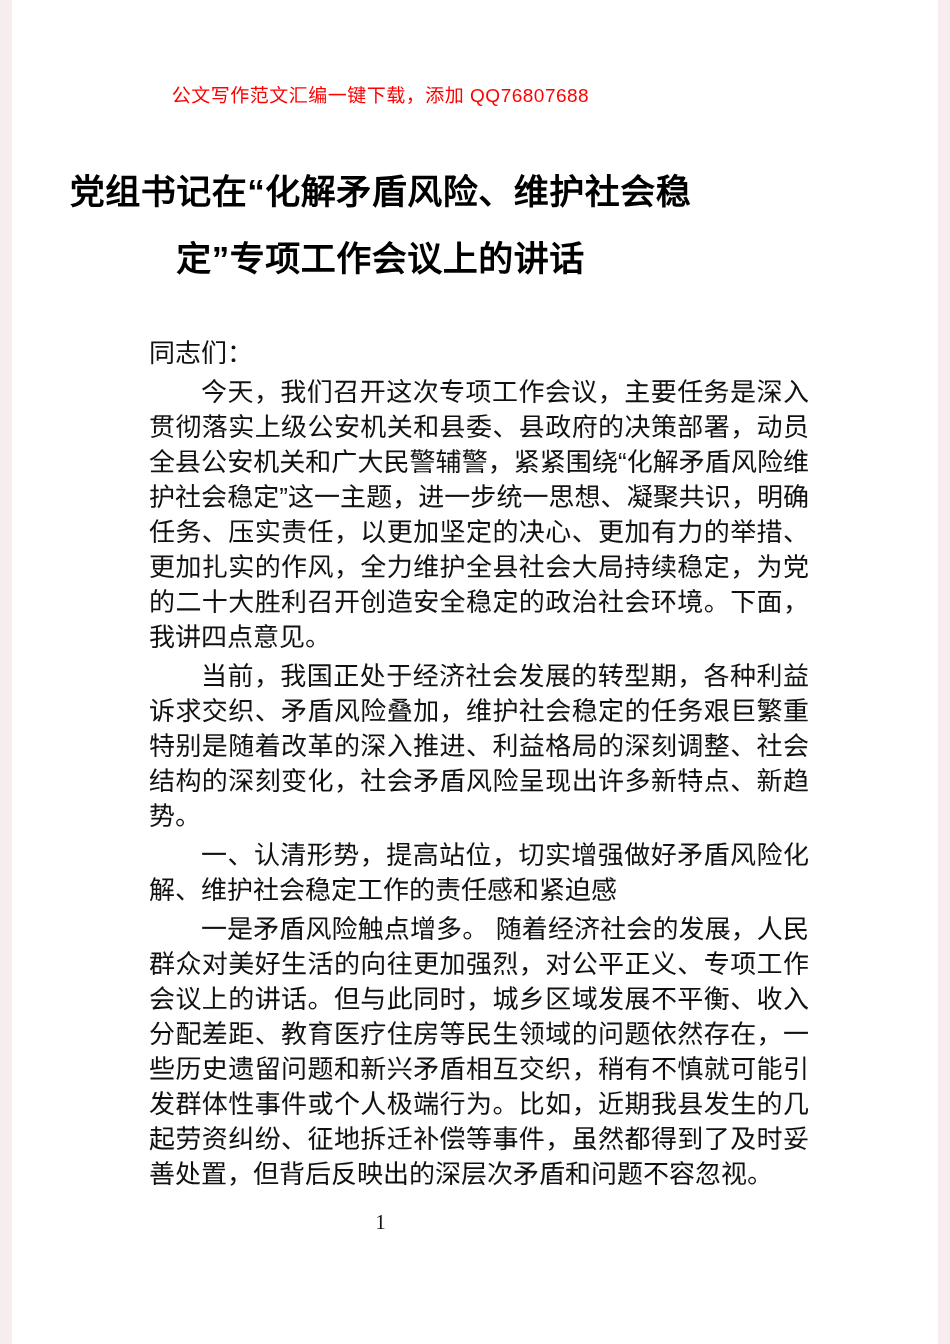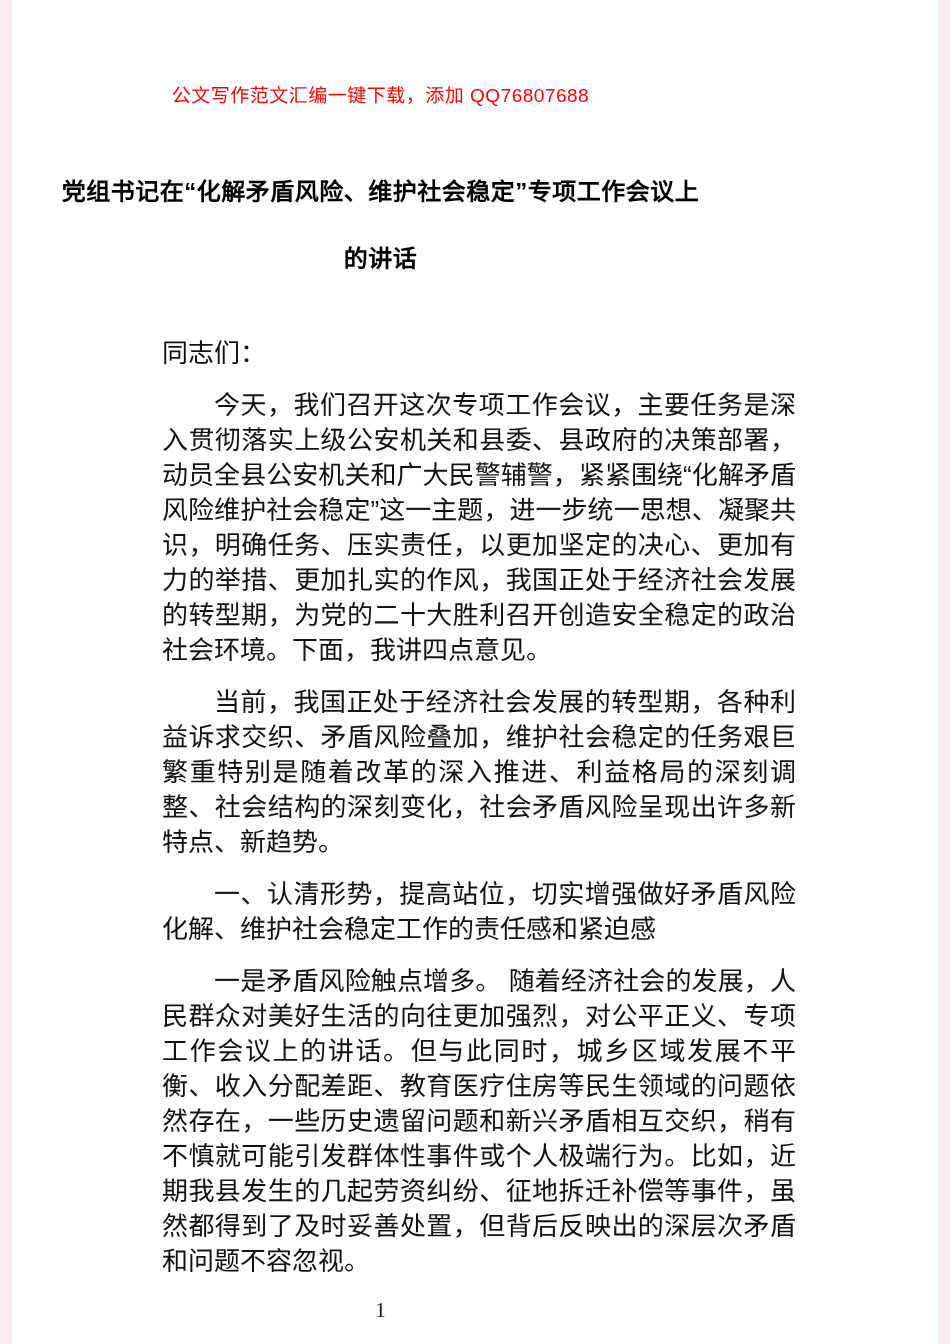--- a/index.html
+++ b/index.html
@@ -39,38 +39,38 @@
     font-size: 19px;
     line-height: 24px;
     font-weight: 500;
     letter-spacing: 0.5px;
   }
 
   .doc-title {
     width: 660px;
     margin: 50px auto 0 auto;
     text-align: center;
-    font-size: 24px;
+    font-size: 35px;
     line-height: 67px;
     font-weight: 700;
     color: #000000;
     letter-spacing: 0.5px;
   }
 
   .doc-body {
     width: 668px;
     margin: 44px 0 0 145px;
     font-size: 26px;
     line-height: 35px;
     font-weight: 500;
     text-align: justify;
     color: #111111;
   }
   .doc-body p {
-    margin: 17px;
+    margin: 4px;
     padding: 0;
   }
   .doc-body p.indent {
     text-indent: 2em;
   }
 
   .page-footer {
     margin-top: 16px;
     text-align: center;
     font-size: 21px;
@@ -86,21 +86,21 @@
 <div class="edge-strip right"></div>
 
 <div class="page">
 
   <div class="banner">公文写作范文汇编一键下载，添加 QQ76807688</div>
 
   <h1 class="doc-title">党组书记在“化解矛盾风险、维护社会稳定”专项工作会议上的讲话</h1>
 
   <div class="doc-body">
     <p class="salutation">同志们：</p>
-    <p class="indent">今天，我们召开这次专项工作会议，主要任务是深入贯彻落实上级公安机关和县委、县政府的决策部署，动员全县公安机关和广大民警辅警，紧紧围绕“化解矛盾风险维护社会稳定”这一主题，进一步统一思想、凝聚共识，明确任务、压实责任，以更加坚定的决心、更加有力的举措、更加扎实的作风，我国正处于经济社会发展的转型期，为党的二十大胜利召开创造安全稳定的政治社会环境。下面，我讲四点意见。</p>
+    <p class="indent">今天，我们召开这次专项工作会议，主要任务是深入贯彻落实上级公安机关和县委、县政府的决策部署，动员全县公安机关和广大民警辅警，紧紧围绕“化解矛盾风险维护社会稳定”这一主题，进一步统一思想、凝聚共识，明确任务、压实责任，以更加坚定的决心、更加有力的举措、更加扎实的作风，全力维护全县社会大局持续稳定，为党的二十大胜利召开创造安全稳定的政治社会环境。下面，我讲四点意见。</p>
     <p class="indent">当前，我国正处于经济社会发展的转型期，各种利益诉求交织、矛盾风险叠加，维护社会稳定的任务艰巨繁重特别是随着改革的深入推进、利益格局的深刻调整、社会结构的深刻变化，社会矛盾风险呈现出许多新特点、新趋势。</p>
     <p class="indent">一、认清形势，提高站位，切实增强做好矛盾风险化解、维护社会稳定工作的责任感和紧迫感</p>
     <p class="indent">一是矛盾风险触点增多。 随着经济社会的发展，人民群众对美好生活的向往更加强烈，对公平正义、专项工作会议上的讲话。但与此同时，城乡区域发展不平衡、收入分配差距、教育医疗住房等民生领域的问题依然存在，一些历史遗留问题和新兴矛盾相互交织，稍有不慎就可能引发群体性事件或个人极端行为。比如，近期我县发生的几起劳资纠纷、征地拆迁补偿等事件，虽然都得到了及时妥善处置，但背后反映出的深层次矛盾和问题不容忽视。</p>
   </div>
 
   <div class="page-footer">1</div>
 
 </div>
 
 </body></html>

